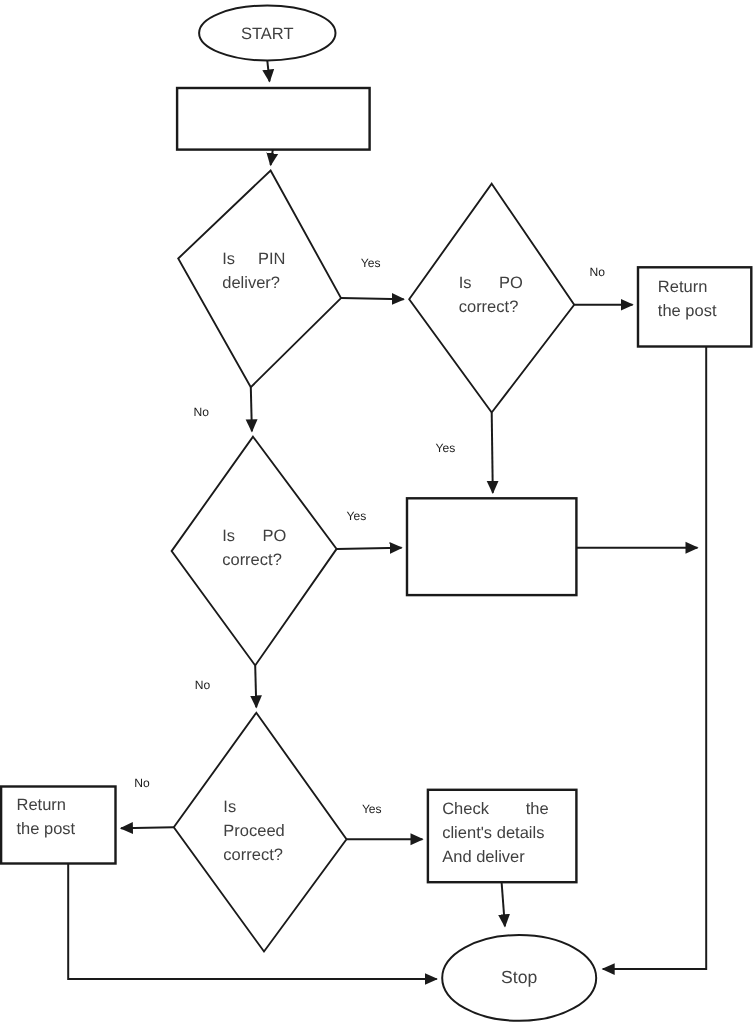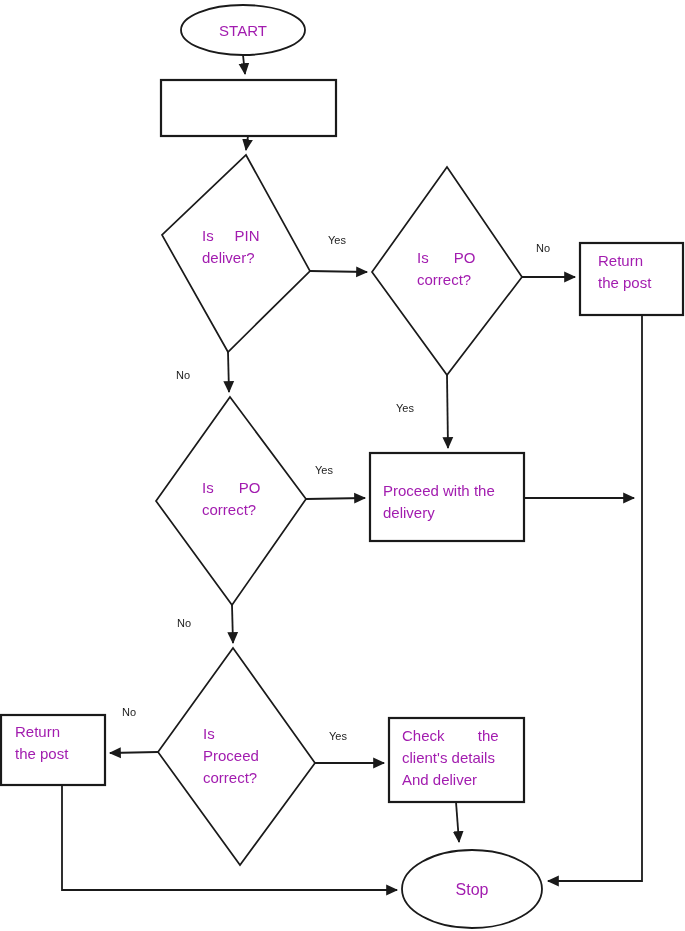--- a/index.html
+++ b/index.html
@@ -13,21 +13,21 @@
     overflow: hidden;
   }
   #shapes {
     position: absolute;
     left: 0; top: 0;
   }
   .node-label {
     position: absolute;
     font-size: 15px;
     line-height: 22px;
-    color: #a21caf;
+    color: #404040;
     white-space: pre;
   }
   .edge-label {
     position: absolute;
     font-size: 11px;
     line-height: 18px;
     color: #1c1c1c;
     white-space: pre;
   }
   .center { text-align: center; }
@@ -82,22 +82,20 @@
 
   <div class="node-label" style="left:417px; top:247px;">Is      PO
 correct?</div>
 
   <div class="node-label" style="left:598px; top:250px;">Return
 the post</div>
 
   <div class="node-label" style="left:202px; top:477px;">Is      PO
 correct?</div>
 
-  <div class="node-label" style="left:383px; top:480px;">Proceed with the
-delivery</div>
 
   <div class="node-label" style="left:203px; top:723px;">Is
 Proceed
 correct?</div>
 
   <div class="node-label" style="left:15px; top:721px;">Return
 the post</div>
 
   <div class="node-label" style="left:402px; top:725px;">Check        the
 client's details

